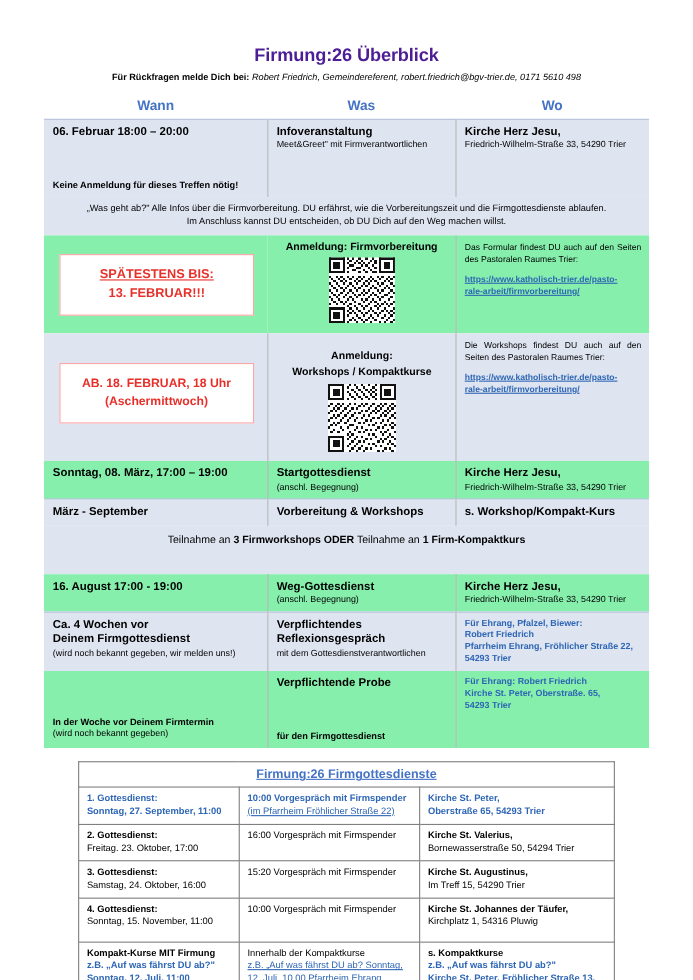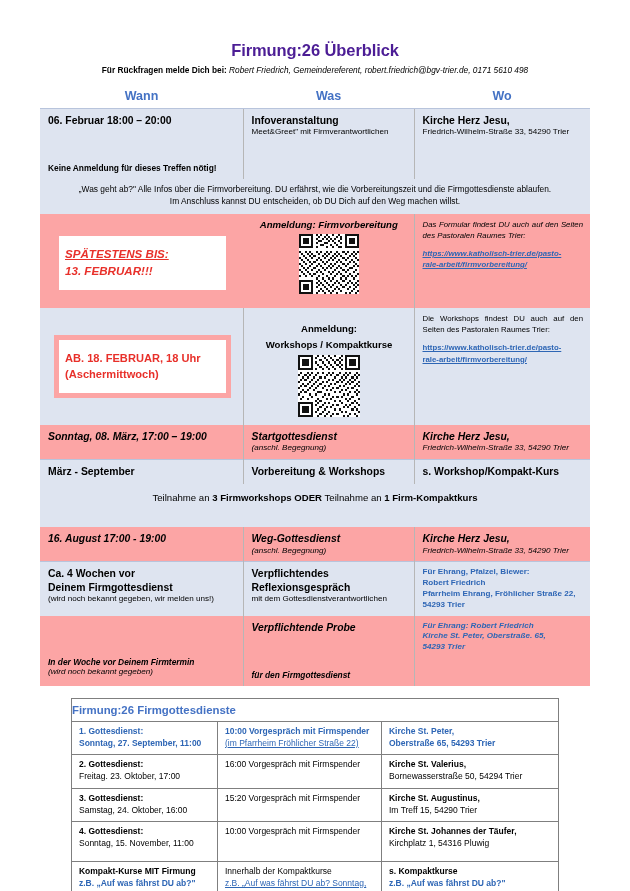--- a/index.html
+++ b/index.html
@@ -52,42 +52,43 @@
     background: transparent;
   }
   .sched td {
     vertical-align: top;
     padding: 5px 7px 5px 8px;
     border: none;
     font-size: 8.6px;
     line-height: 1.32;
   }
   .sched tr.shade td { background: #DEE4F0; }
-  .sched tr.white td { background: #fca5a5; font-style: italic; }
+  .sched tr.white td { background: #86efac; }
   .sep-top td { border-top: 1px solid #B8C4DC; }
   .vdiv { border-left: 1px solid #B6B6B6 !important; }
 
   .l1 { font-size: 10.4px; font-weight: bold; line-height: 1.25; }
   .l1b { font-size: 10.4px; font-weight: bold; line-height: 1.3; }
   .l2 { font-size: 8.4px; font-weight: bold; line-height: 1.3; margin-top: 36px; }
   .l3 { font-size: 8.1px; line-height: 1.3; }
   .bluebold { color: #2E66B5; font-weight: bold; font-size: 8.1px; line-height: 1.34; }
 
   .fullrow td {
     text-align: center;
     font-size: 8.4px;
     line-height: 1.42;
     padding: 5px 28px 6px 28px;
   }
   .fullrow.big td { font-size: 9.6px; padding: 7px 10px 23px 10px; }
 
   
   .redbox {
-    border: 5px solid #fca5a5;
+    border: 1px solid #fca5a5;
     background: #ffffff;
+    text-align: center;
     color: #E8302A;
     font-weight: bold;
     padding: 10px 6px 11px 6px;
     line-height: 1.45;
   }
   .redbox .u { text-decoration: underline; }
   .redbox.s1 { font-size: 11.6px; margin: 12px 5px 8px 6px; }
   .redbox.s2 { font-size: 11.1px; margin: 22px 5px 16px 6px; }
 
   .qrwrap { text-align: center; }
@@ -103,25 +104,27 @@
     margin: 12px auto 0 auto;
     border-collapse: collapse;
     table-layout: fixed;
     border: 1px solid #7F7F7F;
   }
   .svc col.s1 { width: 146px; }
   .svc col.s2 { width: 164px; }
   .svc col.s3 { width: 177px; }
   .svc td { border: 1px solid #7F7F7F; padding: 4px 6px 5px 7px; vertical-align: top; }
   .svc .svchead {
+    text-align: center;
     color: #4472C4;
     font-weight: bold;
     font-size: 11.4px;
     padding: 5px 0 5px 0;
     border-bottom: 1px solid #7F7F7F;
+    text-decoration: underline;
   }
   .svc .r1 { font-size: 8.5px; font-weight: bold; line-height: 1.38; }
   .svc .r2 { font-size: 8.5px; font-weight: normal; line-height: 1.38; }
   .svc .bl { color: #2E66B5; text-decoration: underline; }
   .svc .blb { color: #2E66B5; font-weight: bold; }
   .tall1 td { height: 40px; }
 </style>
 </head>
 <body>
 

